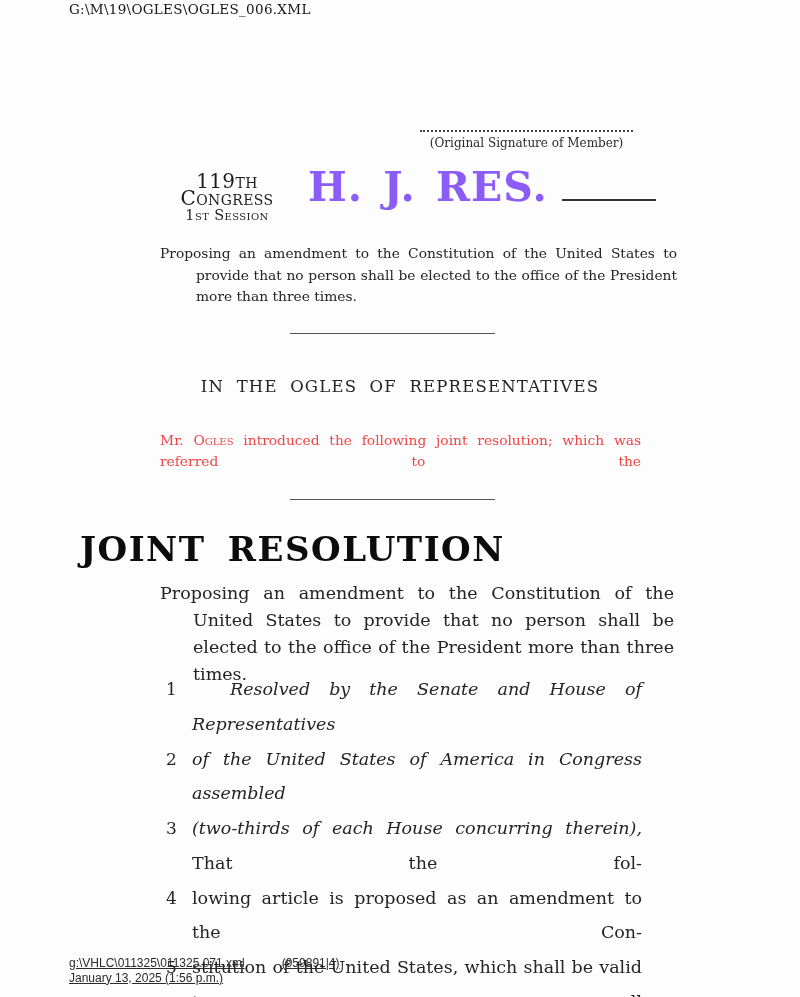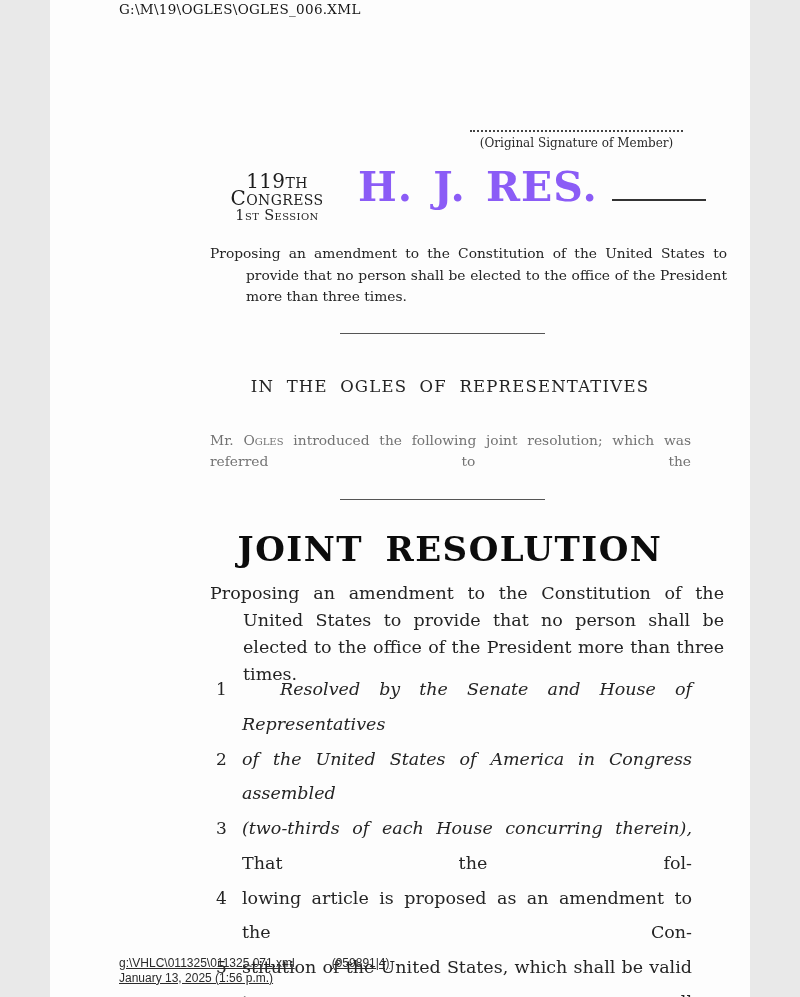--- a/index.html
+++ b/index.html
@@ -1,18 +1,18 @@
 <!DOCTYPE html>
 <html><head>
 <meta charset="utf-8">
 <style>
   html,body{margin:0;padding:0;background:#e9e9e9;}
   .page{
     position:relative;
-    width:700px;height:997px;
+    width:800px;height:997px;
     margin:0 auto;
     background:#fdfdfd;
     font-family:"DejaVu Serif", serif;
     color:#222;
     overflow:hidden;
   }
   .filepath{
     position:absolute;left:69px;top:1px;
     font-size:13.5px;letter-spacing:.3px;color:#151515;
   }
@@ -43,32 +43,32 @@
   .rule{position:absolute;left:290px;width:205px;height:0;border-top:1.5px solid #555;}
   .rule-1{top:333px;}
   .rule-2{top:499px;}
   .chamber-heading{
     position:absolute;left:80px;top:377px;width:640px;
     text-align:center;font-size:16.5px;color:#242424;
     letter-spacing:1.2px;word-spacing:6px;
   }
   .introduced{
     position:absolute;left:160px;top:430px;width:481px;
-    font-size:13.8px;line-height:21px;color:#737373;
+    font-size:13.8px;line-height:21px;color:#ef4444;
   }
   .introduced-line1{text-align:justify;text-align-last:justify;}
   .introduced-line2{text-align:center;margin-top:2px;}
   .smallcaps{font-variant:small-caps;}
   .committee-blank{
     display:inline-block;width:235px;height:2px;
     border-bottom:1.2px solid #444;
   }
   .jr-heading{
     position:absolute;left:80px;top:529px;width:640px;
-    text-align:center;font-size:34px;font-weight:bold;color:#0c0c0c;
+    text-align:left;font-size:34px;font-weight:bold;color:#0c0c0c;
     letter-spacing:1.5px;word-spacing:9px;
   }
   .preamble{
     position:absolute;left:160px;top:580px;width:481px;
     font-size:17.5px;line-height:27px;color:#232323;
     text-align:justify;padding-left:33px;text-indent:-33px;
   }
   .body-lines{position:absolute;left:166px;top:672px;width:476px;}
   .body-row{display:flex;line-height:34.75px;}
   .line-num{flex:0 0 26px;font-size:17px;color:#242424;}

